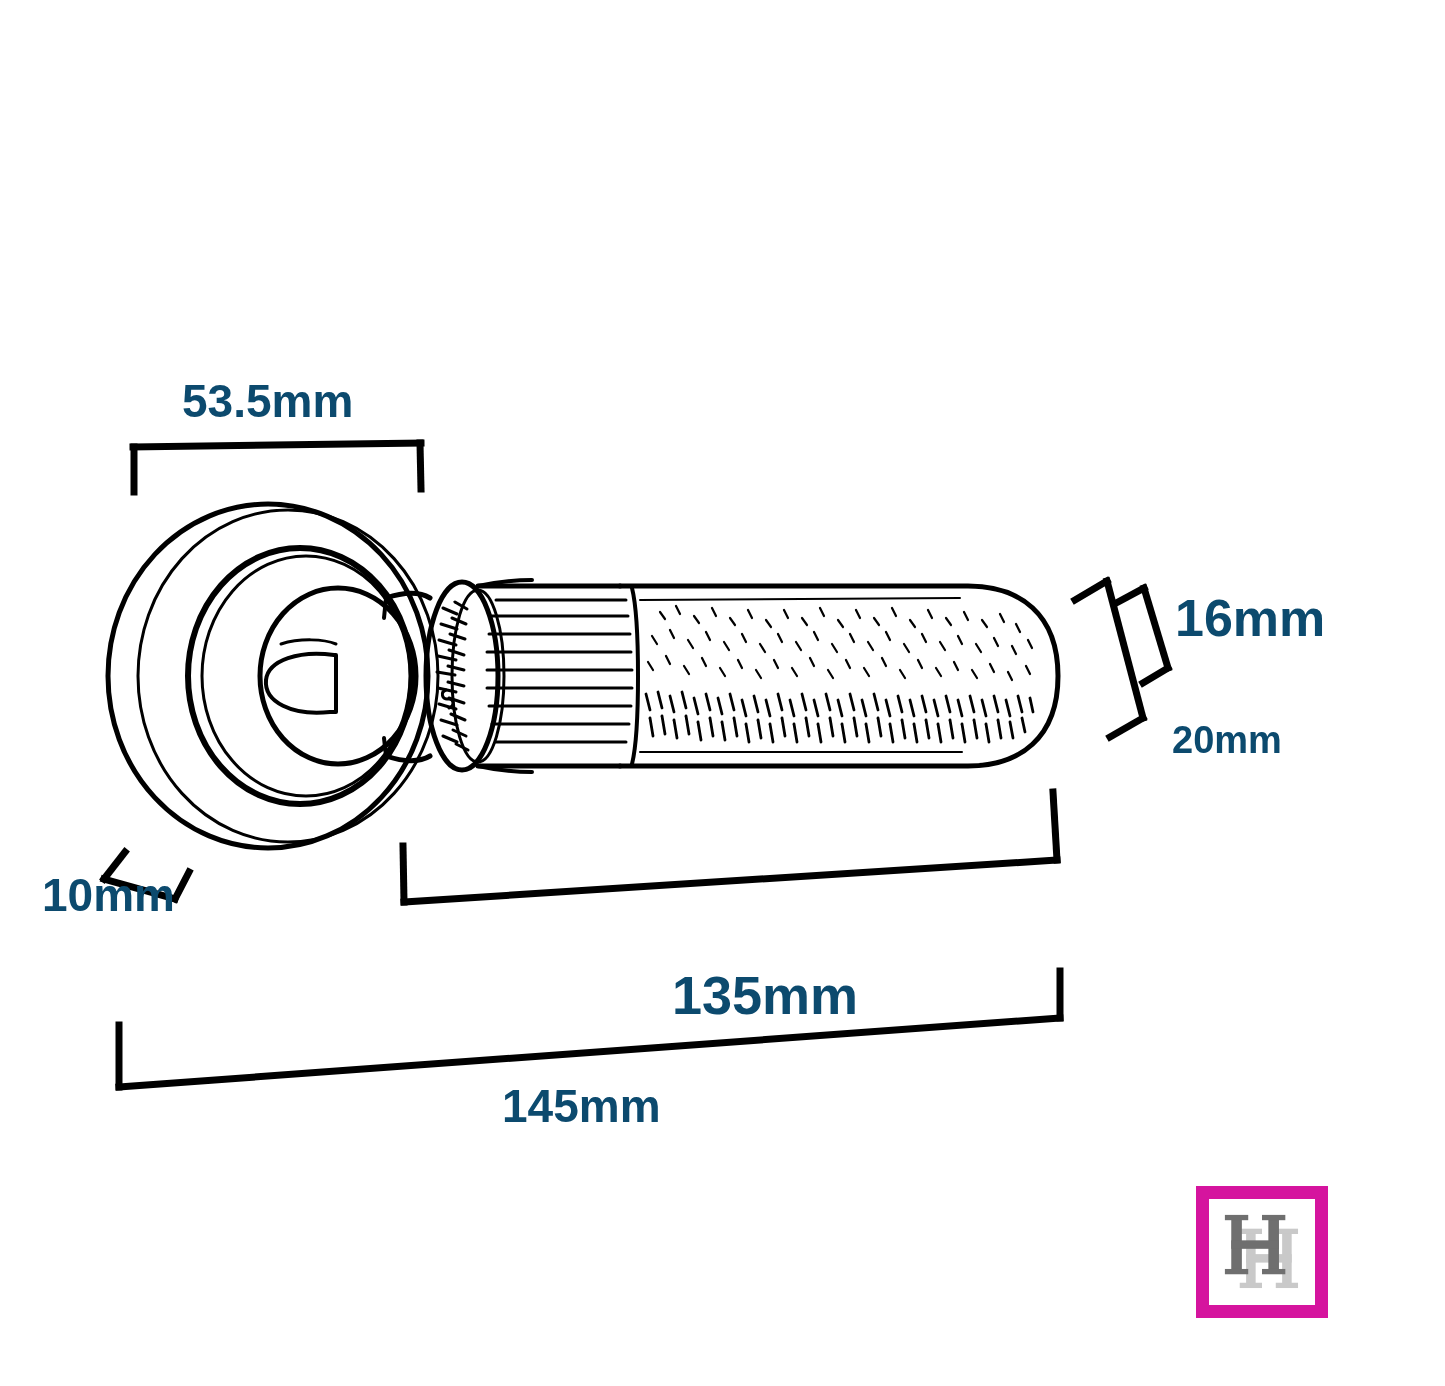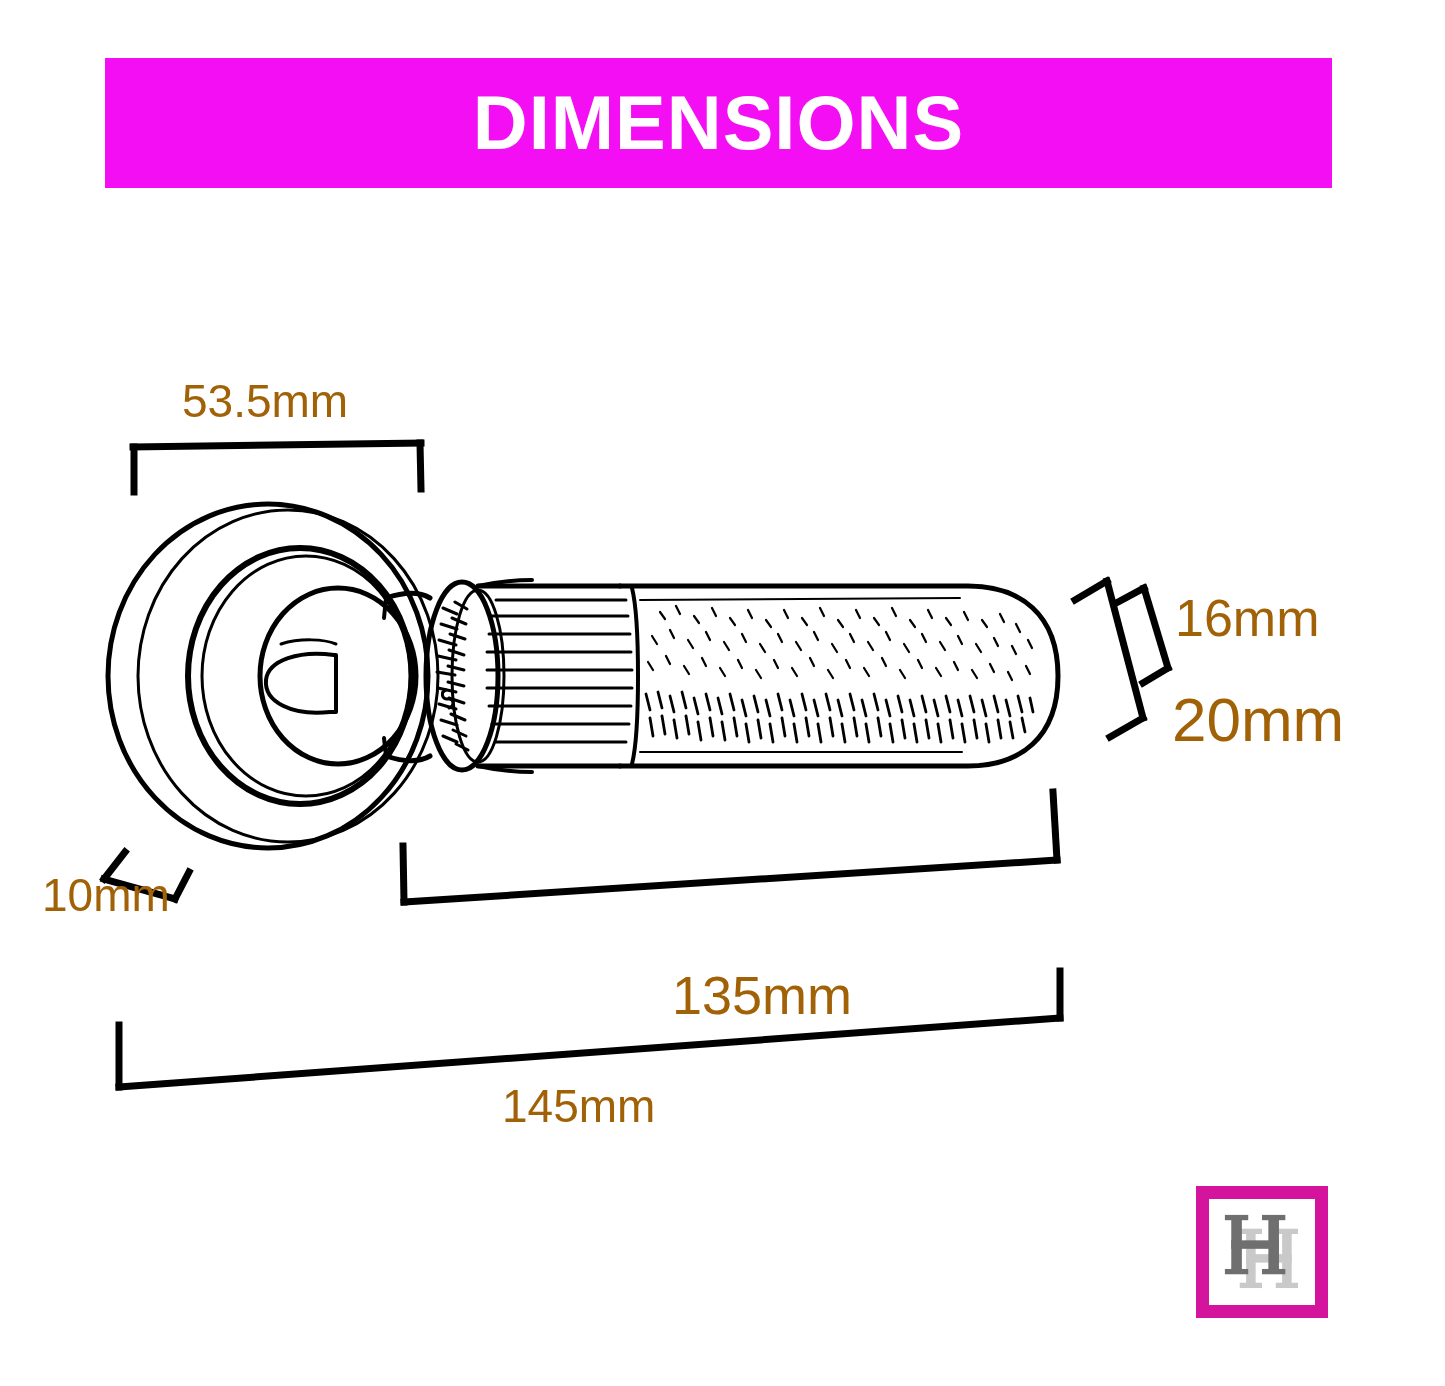--- a/index.html
+++ b/index.html
@@ -47,28 +47,28 @@
     left: 0;
     top: 0;
     width: 1445px;
     height: 1386px;
   }
 
   
   .dim-label {
     position: absolute;
     font-family: "Liberation Sans", sans-serif;
-    font-weight: normal;
-    color: #a16207;
+    font-weight: bold;
+    color: #0c4a6e;
     line-height: 1;
     white-space: nowrap;
   }
   #label-535  { left: 182px;  top: 378px;  font-size: 46px; }
   #label-16   { left: 1175px; top: 592px;  font-size: 52px; }
-  #label-20   { left: 1172px; top: 689px;  font-size: 62px; }
+  #label-20   { left: 1172px; top: 721px;  font-size: 38px; }
   #label-10   { left: 42px;   top: 872px;  font-size: 46px; }
   #label-135  { left: 672px;  top: 968px;  font-size: 54px; }
   #label-145  { left: 496px;  top: 1083px; font-size: 46px; margin-left: 6px; }
 
   
   #logo {
     position: absolute;
     left: 1196px;
     top: 1186px;
     width: 132px;
@@ -83,23 +83,20 @@
     height: 100%;
     background: #ffffff;
   }
   #logo-svg { display: block; width: 100%; height: 100%; }
 </style>
 </head>
 <body>
 
 <div id="canvas">
 
-  <div id="header-banner">
-    <div id="header-title">DIMENSIONS</div>
-  </div>
 
   <svg id="drawing-svg" viewBox="0 0 1445 1386">
 
     <g fill="none" stroke="#000000" stroke-width="4" stroke-linecap="round" stroke-linejoin="round">
 
       <g>
         <ellipse cx="268" cy="676" rx="160" ry="172" stroke-width="5"></ellipse>
         <ellipse cx="288" cy="676" rx="150" ry="166" stroke-width="3"></ellipse>
       </g>
 

